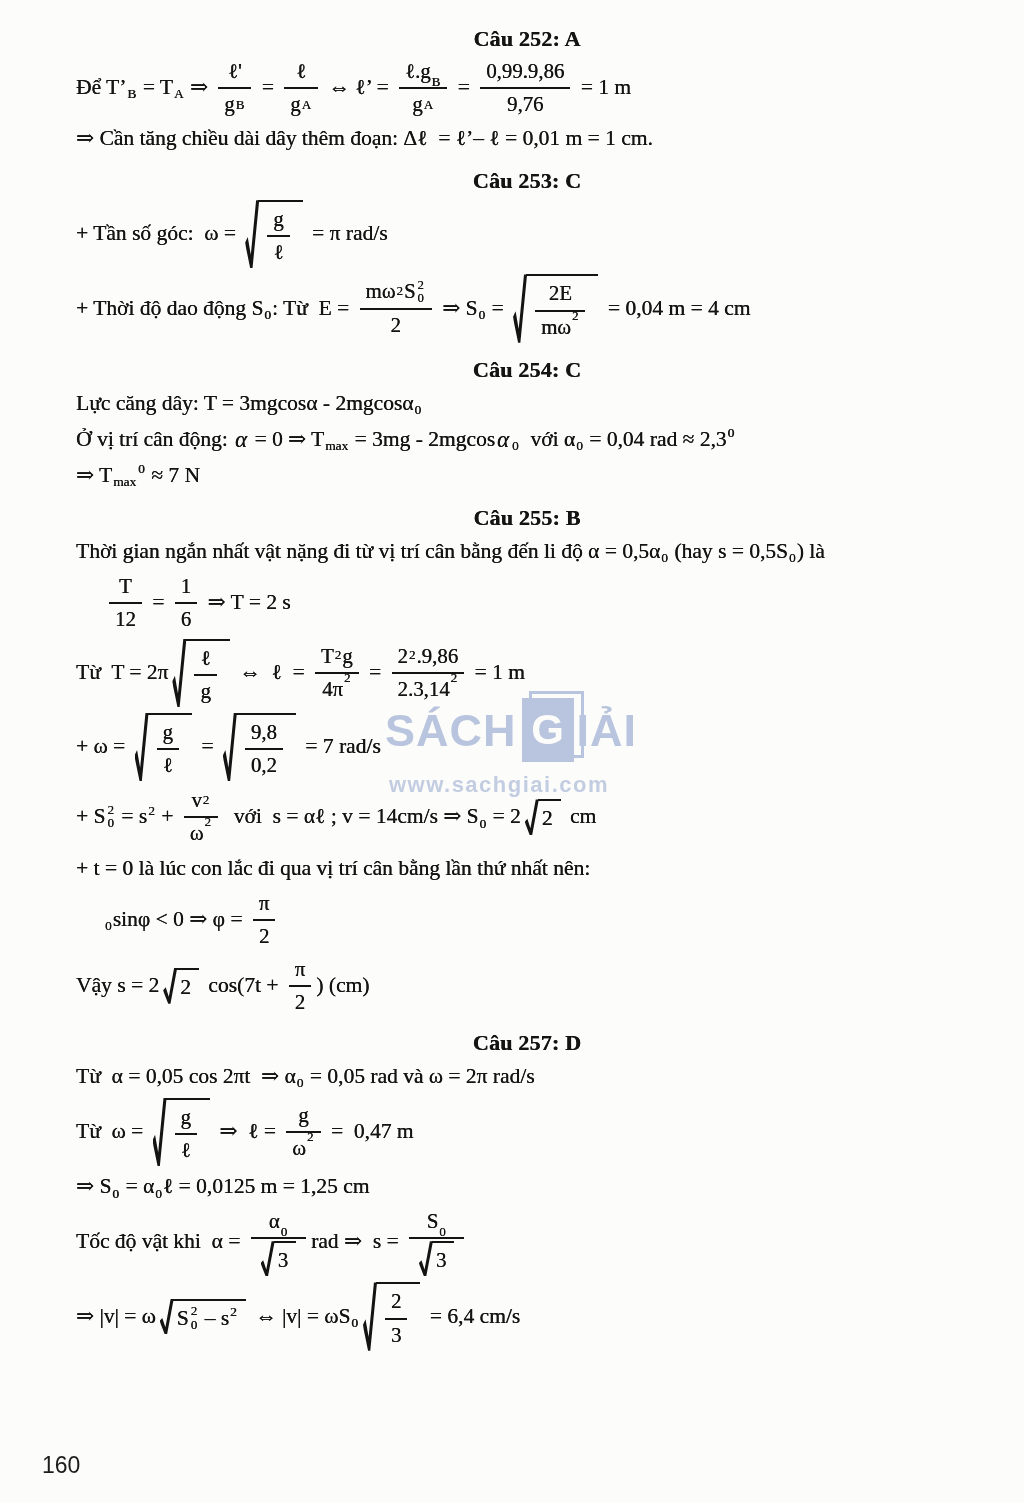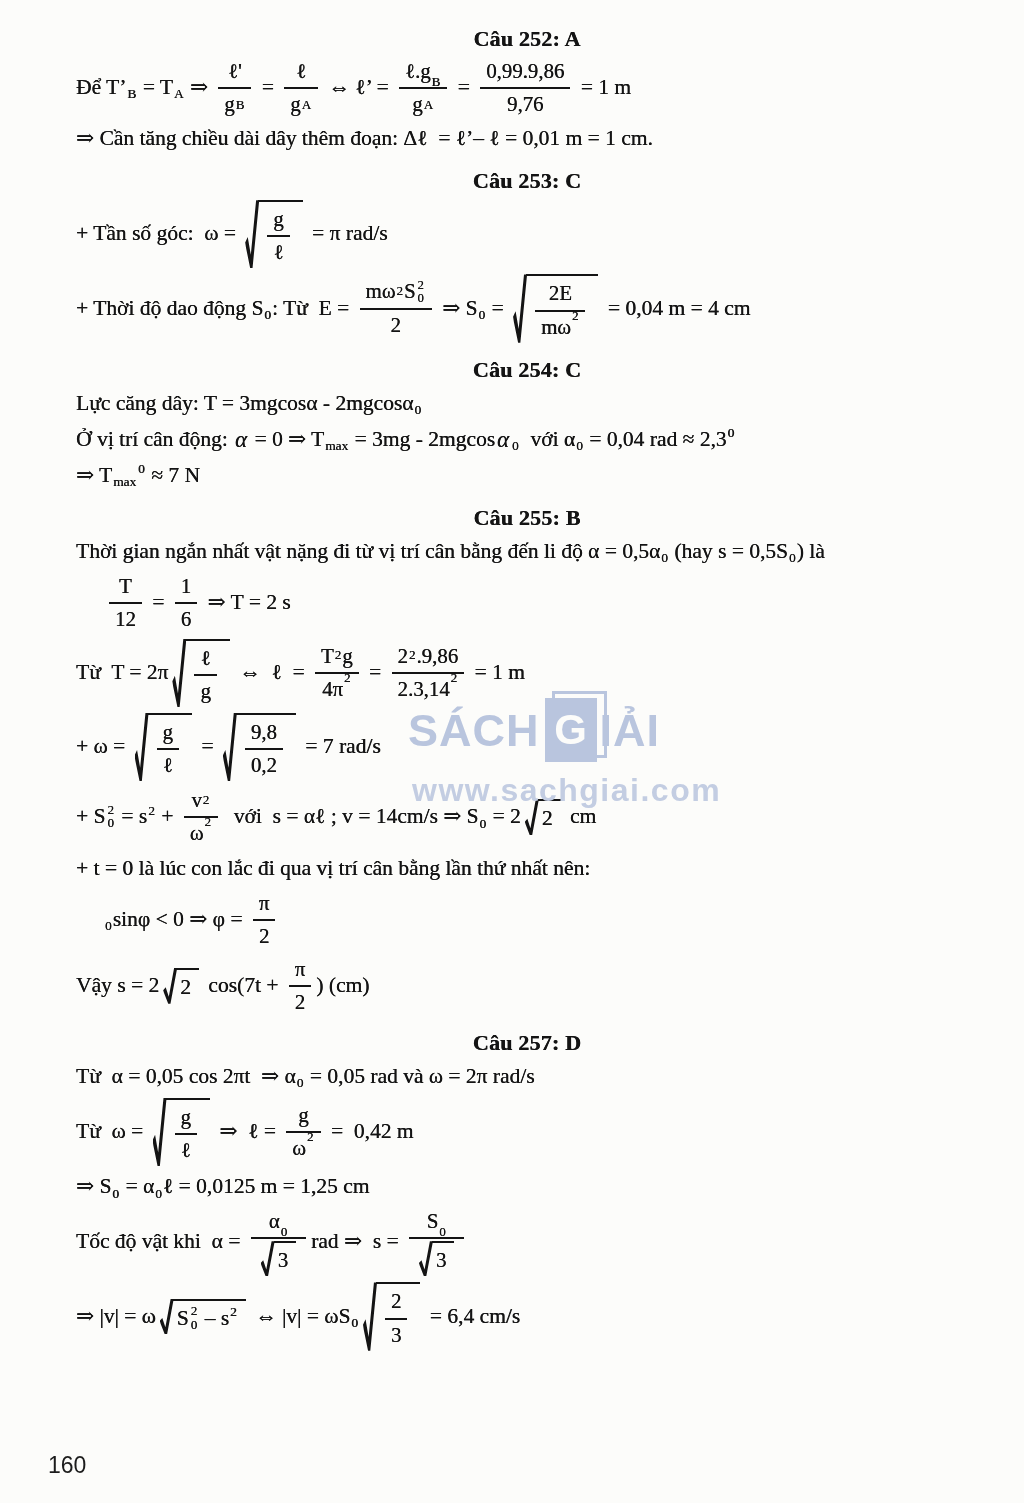--- a/index.html
+++ b/index.html
@@ -36,44 +36,44 @@
         margin:0 5px;font-size:.97em;}
   .frac>.num{display:flex;align-items:flex-end;justify-content:center;padding:0 6px 2px;}
   .frac>.den{display:flex;align-items:flex-start;justify-content:center;
              border-top:2px solid currentColor;padding:2px 6px 0;}
   .sqrt{display:inline-flex;align-items:stretch;margin:0 4px;}
   .rh{width:14px;min-width:14px;background:currentColor;
       clip-path:polygon(0 62%,18% 54%,40% 80%,78% 0,100% 0,52% 100%,36% 100%,6% 70%);}
   .rb{border-top:2px solid currentColor;display:flex;align-items:center;
       padding:4px 8px 2px 4px;margin-left:-1px;}
   .pagenum{
-    position:absolute;left:48px;bottom:24px;
+    position:absolute;left:42px;bottom:24px;
     font-family:"Liberation Sans","DejaVu Sans",sans-serif;
     font-size:23px;color:#1c1c1c;text-shadow:none;
   }
   .watermark{
-    position:absolute;left:408px;top:698px;z-index:3;
+    position:absolute;left:385px;top:698px;z-index:3;
     font-family:"Liberation Sans","DejaVu Sans",sans-serif;
     color:var(--watermark,#b9c5de);pointer-events:none;text-shadow:none;
   }
   .wm-row{display:flex;align-items:center;}
   .wm-txt{font-size:45px;font-weight:700;letter-spacing:1px;line-height:1;}
   .wm-logo{
     position:relative;width:52px;height:64px;margin:0 3px 0 5px;
     background:var(--watermark,#b9c5de);
     display:flex;align-items:center;justify-content:center;
     isolation:isolate;
   }
   .wm-logo::before{
     content:"";position:absolute;left:7px;top:-7px;width:49px;height:61px;
     border:3px solid var(--watermark,#b9c5de);z-index:-1;background:transparent;
   }
   .wm-g{font-size:42px;font-weight:700;line-height:1;color:var(--paper,#fcfcfa);}
   .wm-url{
-    font-size:32px;font-weight:700;letter-spacing:1.5px;margin:10px 0 0 4px;
+    font-size:22px;font-weight:700;letter-spacing:1.5px;margin:10px 0 0 4px;
     color:var(--watermark2,#c3cde2);
   }
 </style>
 </head>
 <body>
 
 <div class="page">
 
   <div class="watermark">
     <div class="wm-row">
@@ -416,21 +416,21 @@
           <span class="tx"> ⇒  ℓ = </span>
           <span class="frac">
             <span class="num">
               <span class="tx">g</span>
             </span>
             <span class="den">
               <span class="tx">ω</span>
               <span class="sp">2</span>
             </span>
           </span>
-          <span class="tx"> =  0,42 m</span>
+          <span class="tx"> =  0,47 m</span>
         </div>
         <div class="line ind1">
           <span class="tx">⇒ S</span>
           <span class="sb">0</span>
           <span class="tx"> = α</span>
           <span class="sb">0</span>
           <span class="tx">ℓ = 0,0125 m = 1,25 cm</span>
         </div>
         <div class="line ind1">
           <span class="tx">Tốc độ vật khi  α = </span>

